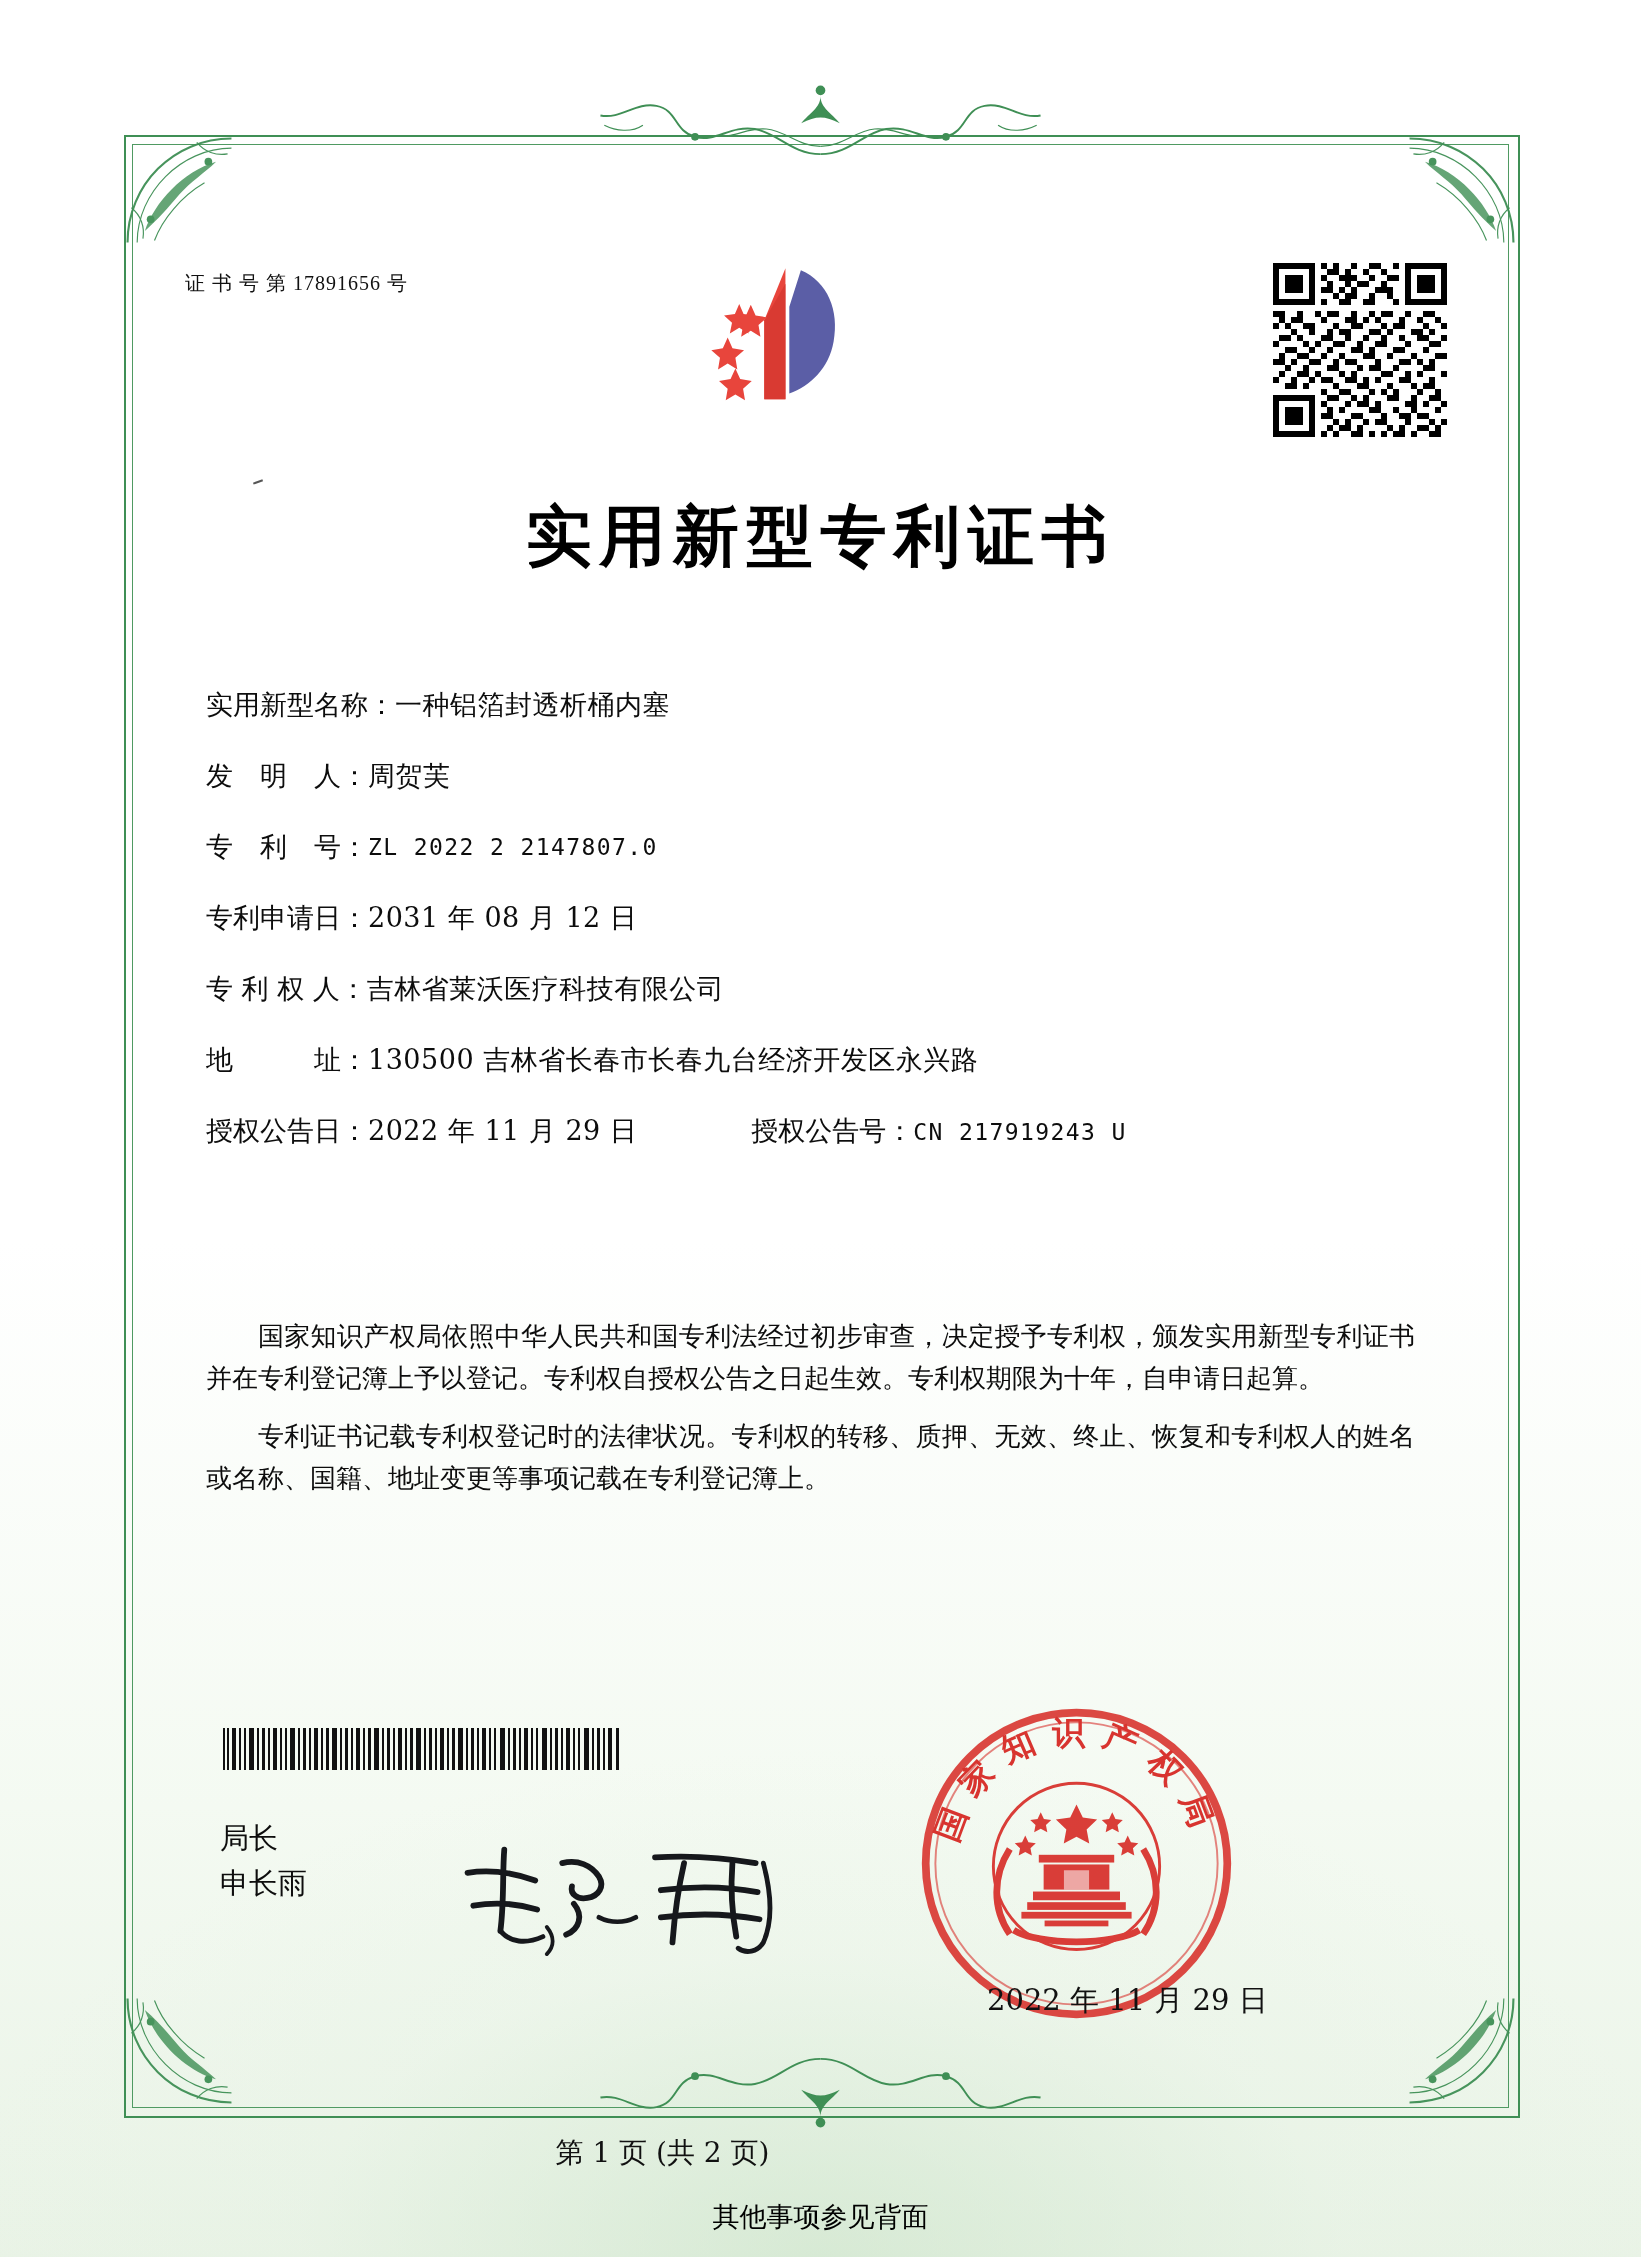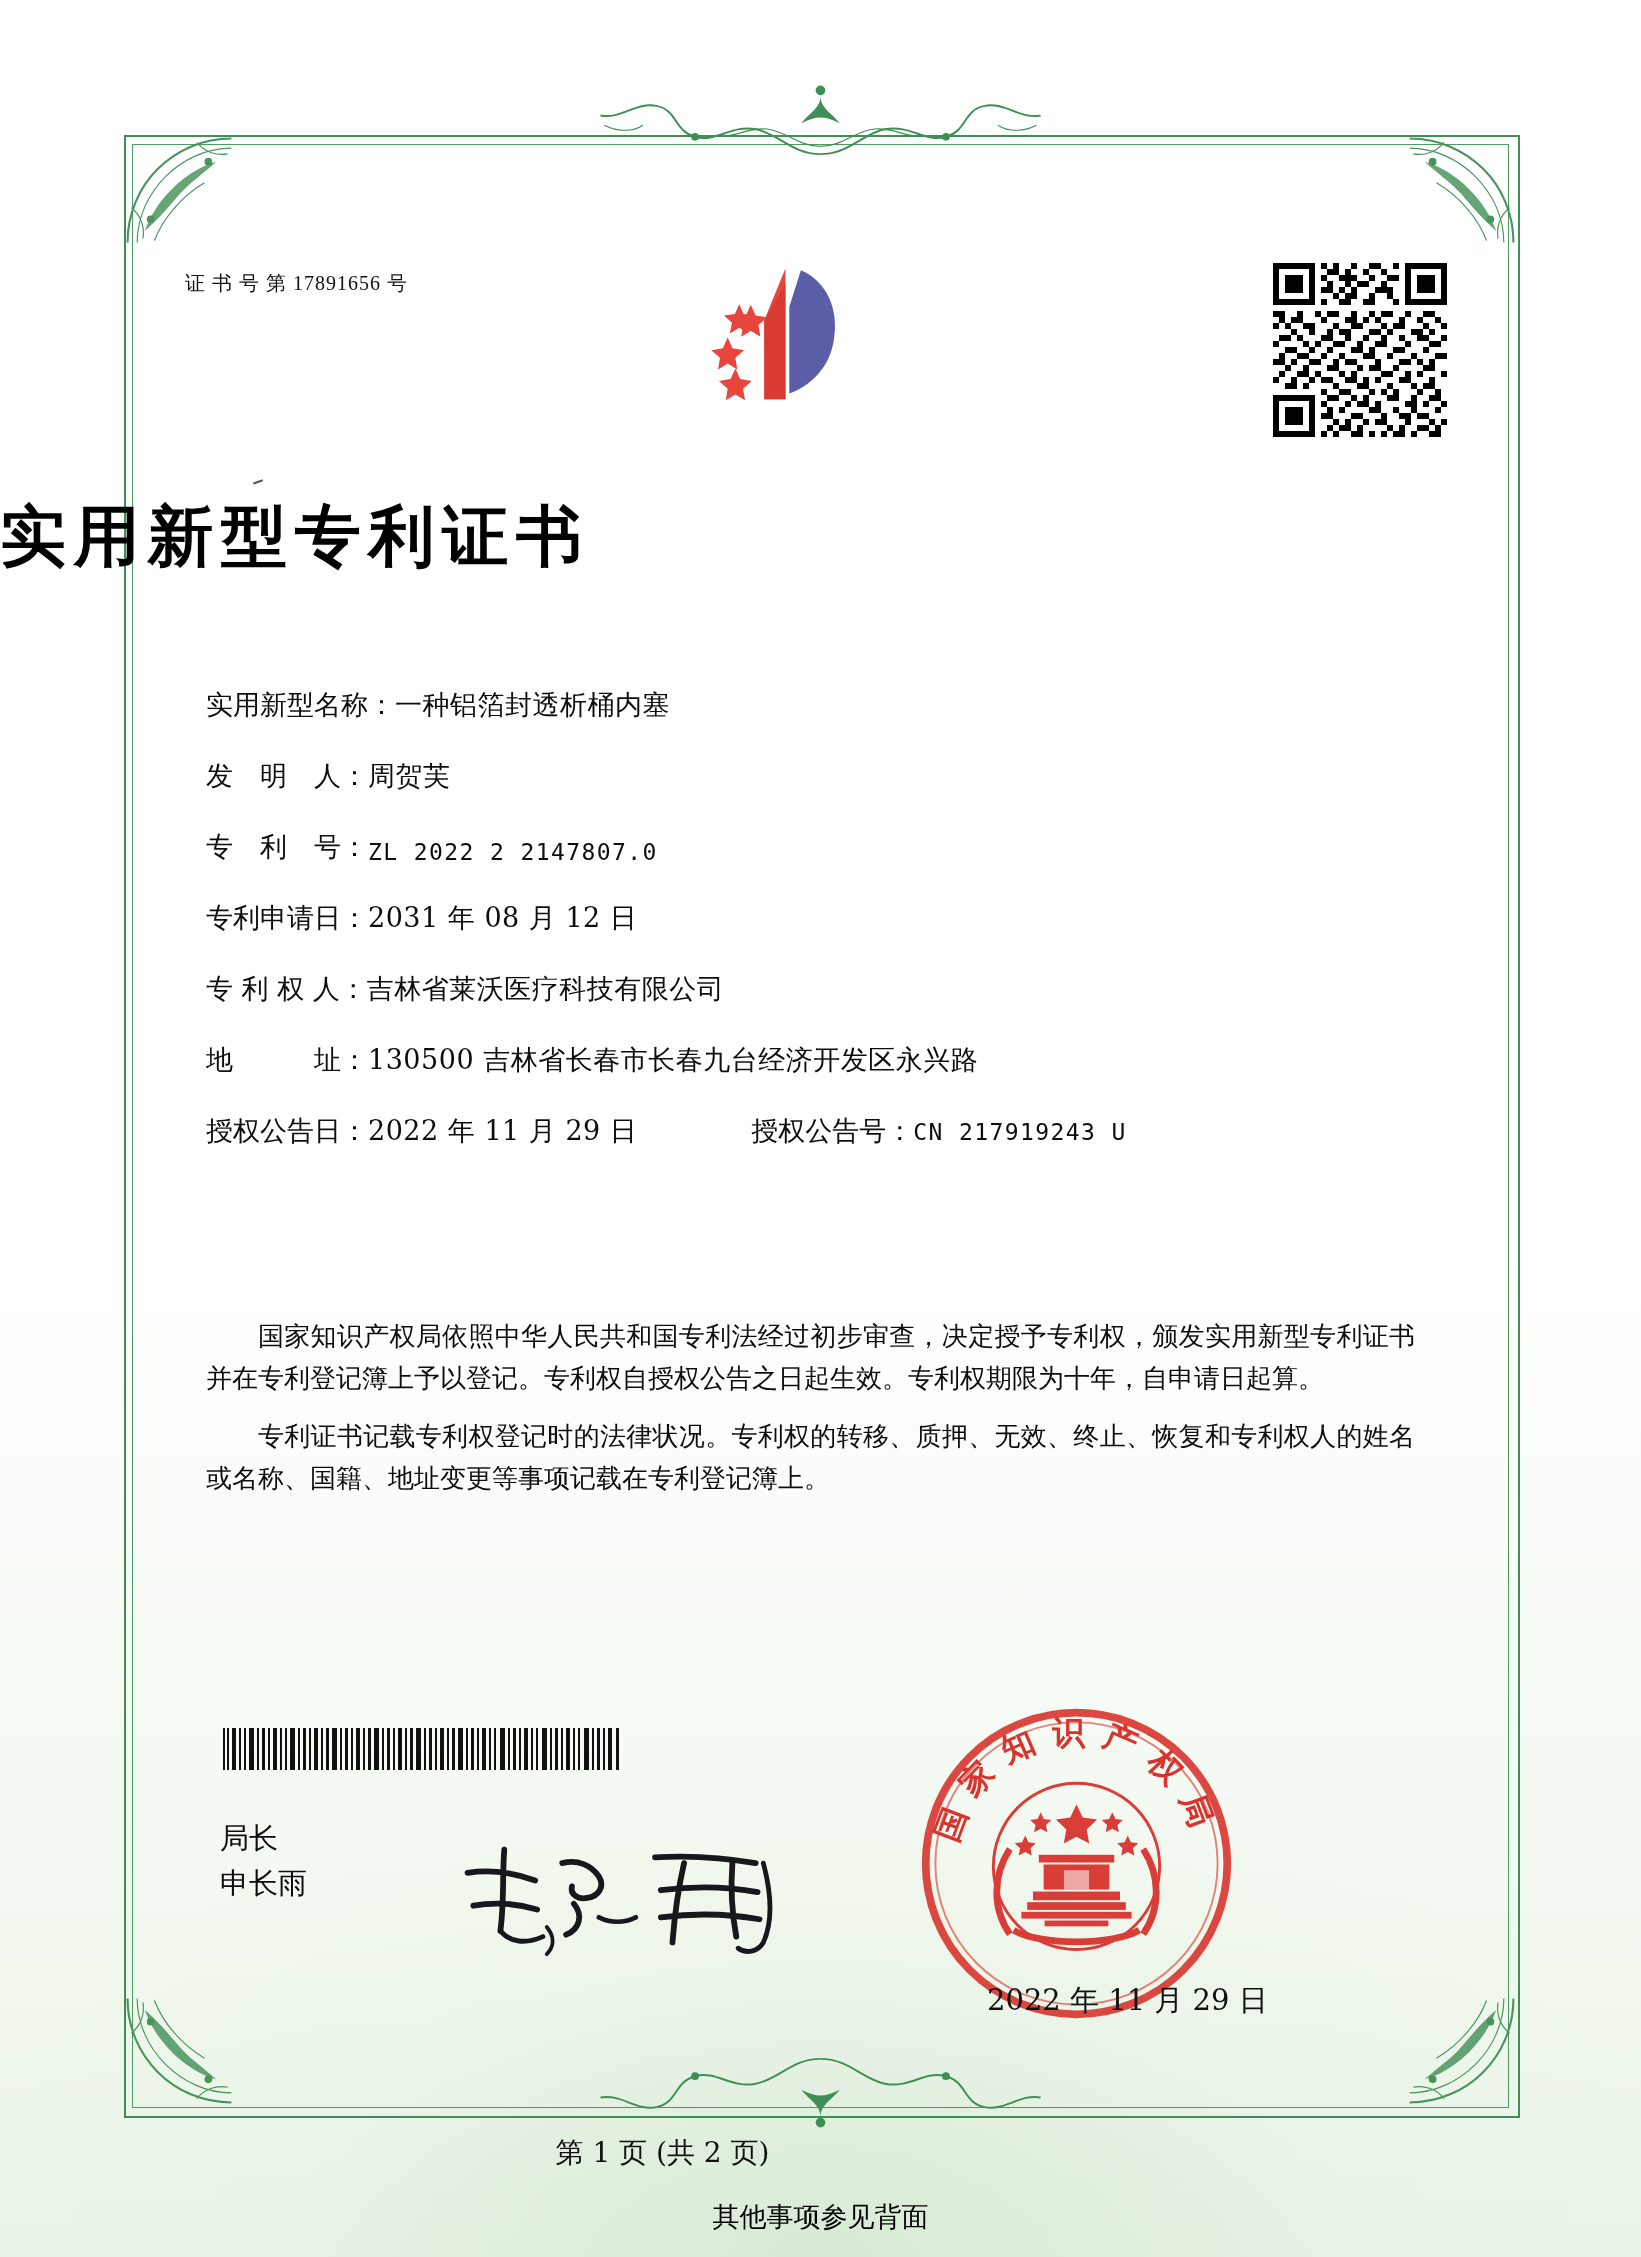--- a/index.html
+++ b/index.html
@@ -114,38 +114,38 @@
     height: 174px;
   }
   .qr svg { width:100%; height:100%; display:block; }
 
   
   .main-title {
     position: absolute;
     left: 0;
     top: 492px;
     width: 1641px;
-    text-align: left;
+    text-align: center;
     font-family: "DejaVu Serif", serif;
     font-weight: bold;
     font-size: 66px;
     letter-spacing: 7.7px;
     color: #000;
   }
 
   
   .fields {
     position: absolute;
     left: 206px;
     top: 687px;
     width: 1217px;
   }
   .field-row {
     display: flex;
-    align-items: flex-end;
+    align-items: center;
     margin-bottom: 35px;
     font-size: 27px;
     color: #0d0d0d;
     font-family: "DejaVu Serif", serif;
   }
   .field-label {
     white-space: pre;
     font-family: "DejaVu Serif", serif;
   }
   .field-value {

